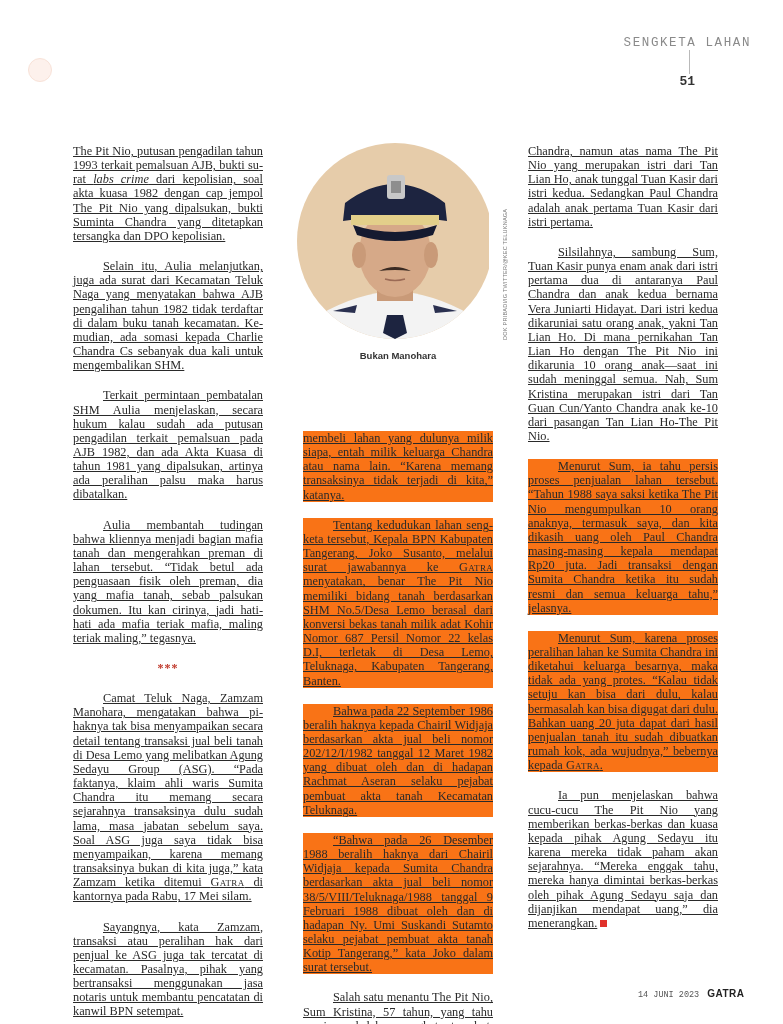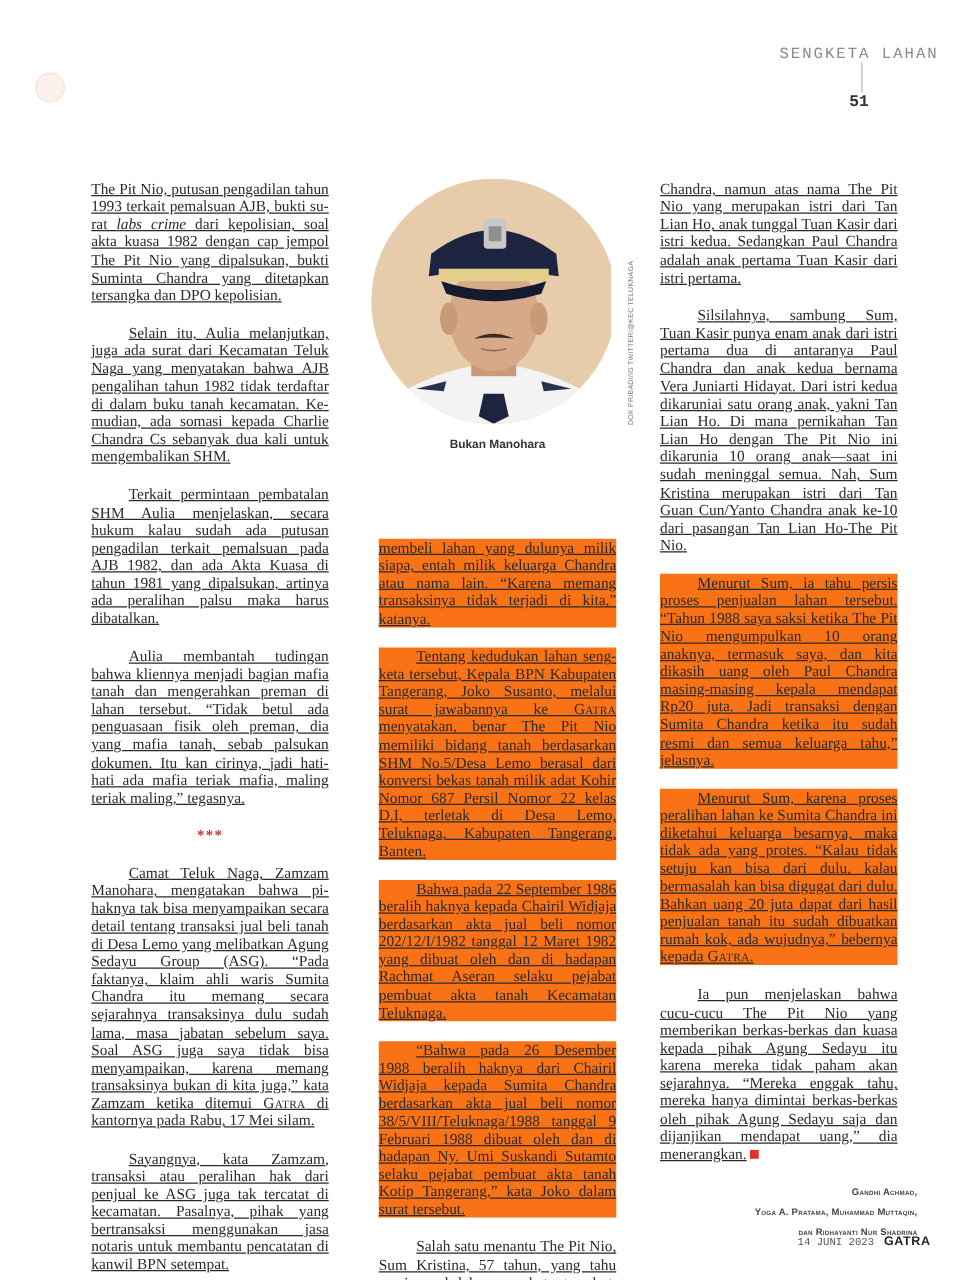--- a/index.html
+++ b/index.html
@@ -122,23 +122,18 @@
   <p class="indent hl">“Bahwa pada 26 Desember 1988 beralih haknya dari Chairil Widjaja kepada Sumita Chandra berdasarkan akta jual beli nomor 38/5/VIII/Te­luknaga/1988 tanggal 9 Februari 1988 dibuat oleh dan di hadapan Ny. Umi Suskandi Sutamto selaku pejabat pembuat akta tanah Kotip Tangerang,” kata Joko dalam surat tersebut.</p>
   <p class="indent">Salah satu menantu The Pit Nio, Sum Kristina, 57 tahun, yang tahu persis soal lahan sengketa tersebut, mengatakan awalnya tanah itu milik Tuan Kasir. Di mana Tuan Kasir ini telah memberikan SHM No.5/Desa Lemo seluas 8,7 hektare kepada Paul</p>
 </div>
 
 <div class="col col-right">
   <p>Chandra, namun atas nama The Pit Nio yang merupakan istri dari Tan Lian Ho, anak tunggal Tuan Kasir dari istri kedua. Sedangkan Paul Chandra ada­lah anak pertama Tuan Kasir dari istri pertama.</p>
   <p class="indent">Silsilahnya, sambung Sum, Tuan Kasir punya enam anak dari istri per­tama dua di antaranya Paul Chandra dan anak kedua bernama Vera Juniarti Hidayat. Dari istri kedua dikaruniai satu orang anak, yakni Tan Lian Ho. Di mana pernikahan Tan Lian Ho dengan The Pit Nio ini dikarunia 10 orang anak—saat ini sudah meninggal semua. Nah, Sum Kristina merupakan istri dari Tan Guan Cun/Yanto Chandra anak ke-10 dari pasangan Tan Lian Ho-The Pit Nio.</p>
   <p class="indent hl">Menurut Sum, ia tahu persis proses penjualan lahan tersebut. “Tahun 1988 saya saksi ketika The Pit Nio mengumpulkan 10 orang anaknya, termasuk saya, dan kita dikasih uang oleh Paul Chandra masing-masing kepala mendapat Rp20 juta. Jadi tran­saksi dengan Sumita Chandra ketika itu sudah resmi dan semua keluarga tahu,” jelasnya.</p>
   <p class="indent hl"><span>Menurut Sum, karena proses peralihan lahan ke Sumita Chandra ini diketahui keluarga besarnya, maka tidak ada yang protes. “Kalau tidak setuju kan bisa dari dulu, kalau bermasalah kan bisa digugat dari dulu. Bahkan uang 20 juta dapat dari hasil penjualan tanah itu sudah dibuatkan rumah kok, ada wujudnya,” bebernya kepada </span><span class="sc">Gatra</span><span>.</span></p>
   <p class="indent"><span>Ia pun menjelaskan bahwa cucu-cucu The Pit Nio yang memberikan berkas-berkas dan kuasa kepada pihak Agung Sedayu itu karena mereka tidak paham akan sejarahnya. “Mereka enggak tahu, mereka hanya dimintai berkas-berkas oleh pihak Agung Sedayu saja dan dijanjikan mendapat uang,” dia menerangkan.</span><span class="end-mark"></span></p>
-  <div class="byline">
-    <div>Gandhi Achmad,</div>
-    <div>Yoga A. Pratama, Muhammad Muttaqin,</div>
-    <div>dan Ridhayanti Nur Shadrina</div>
-  </div>
 </div>
 
 <div class="footer">
   <span class="footer-date">14 JUNI 2023</span>
   <span class="footer-brand">GATRA</span>
 </div>
 
 </body></html>

